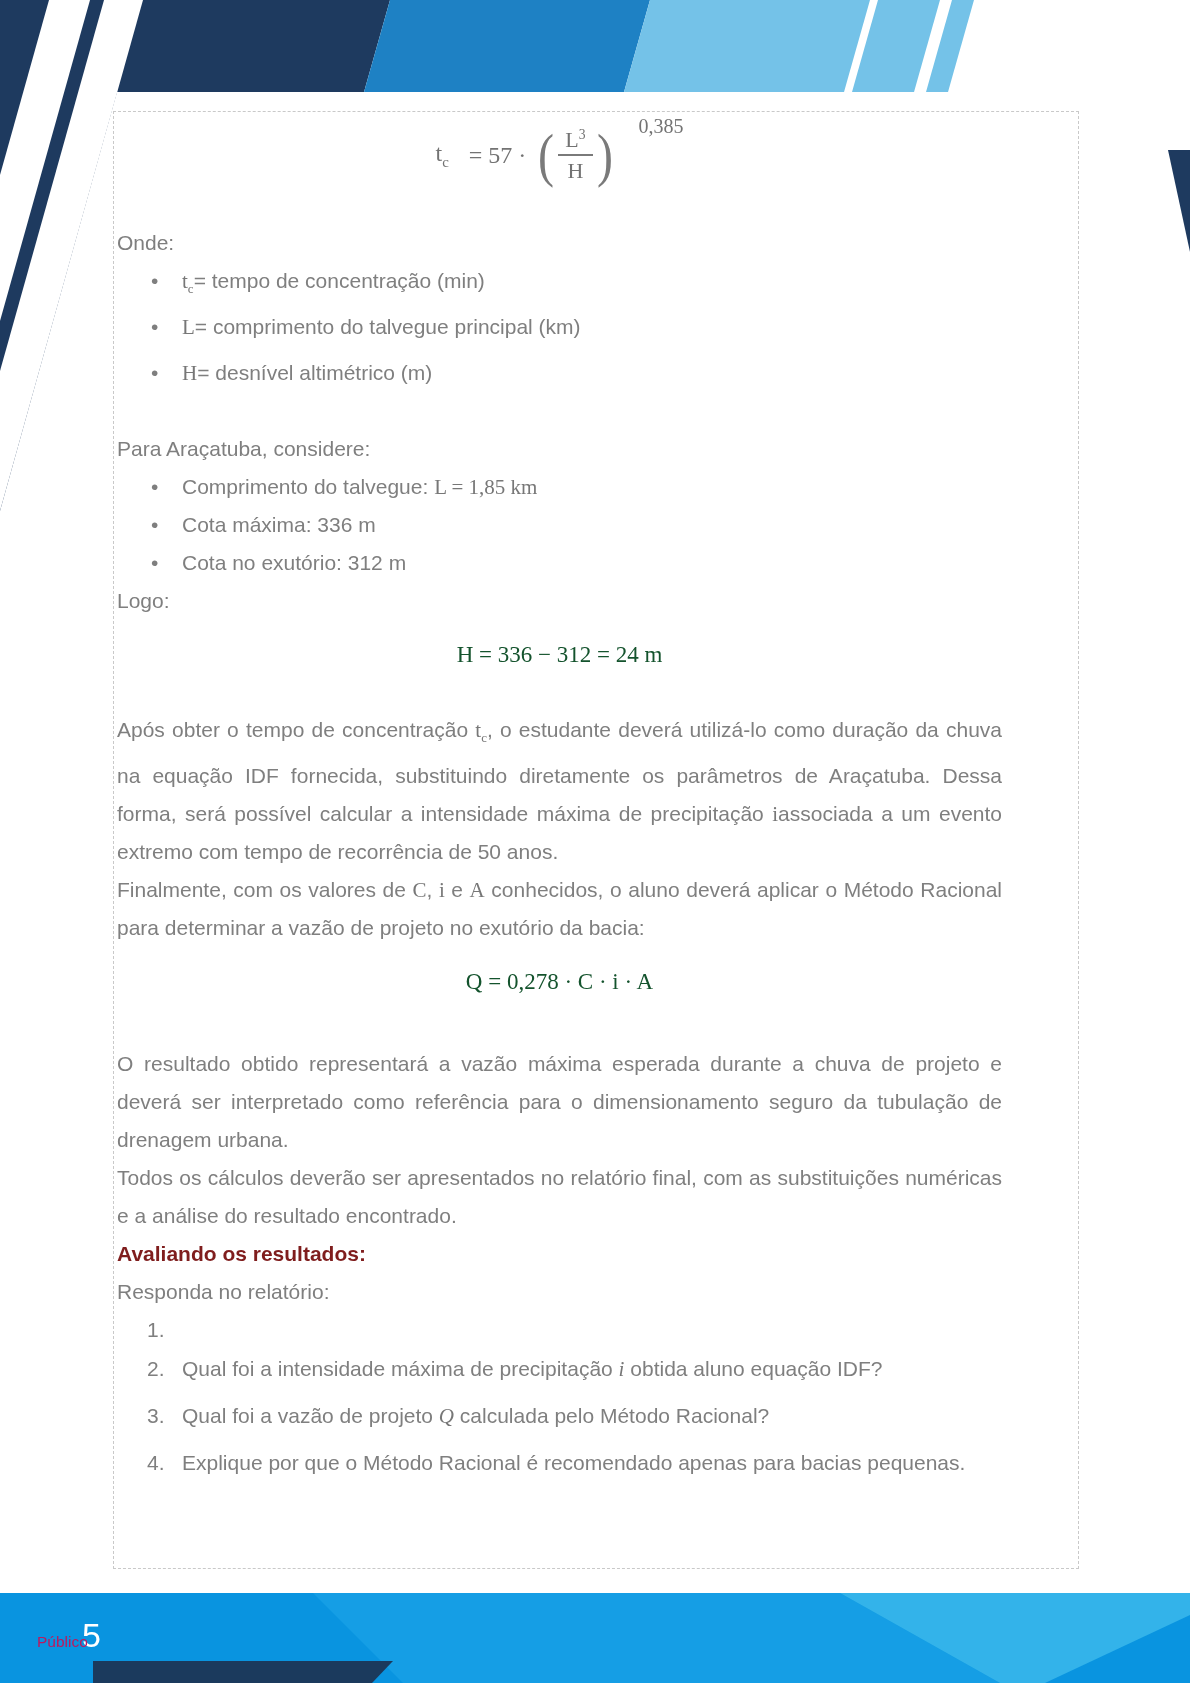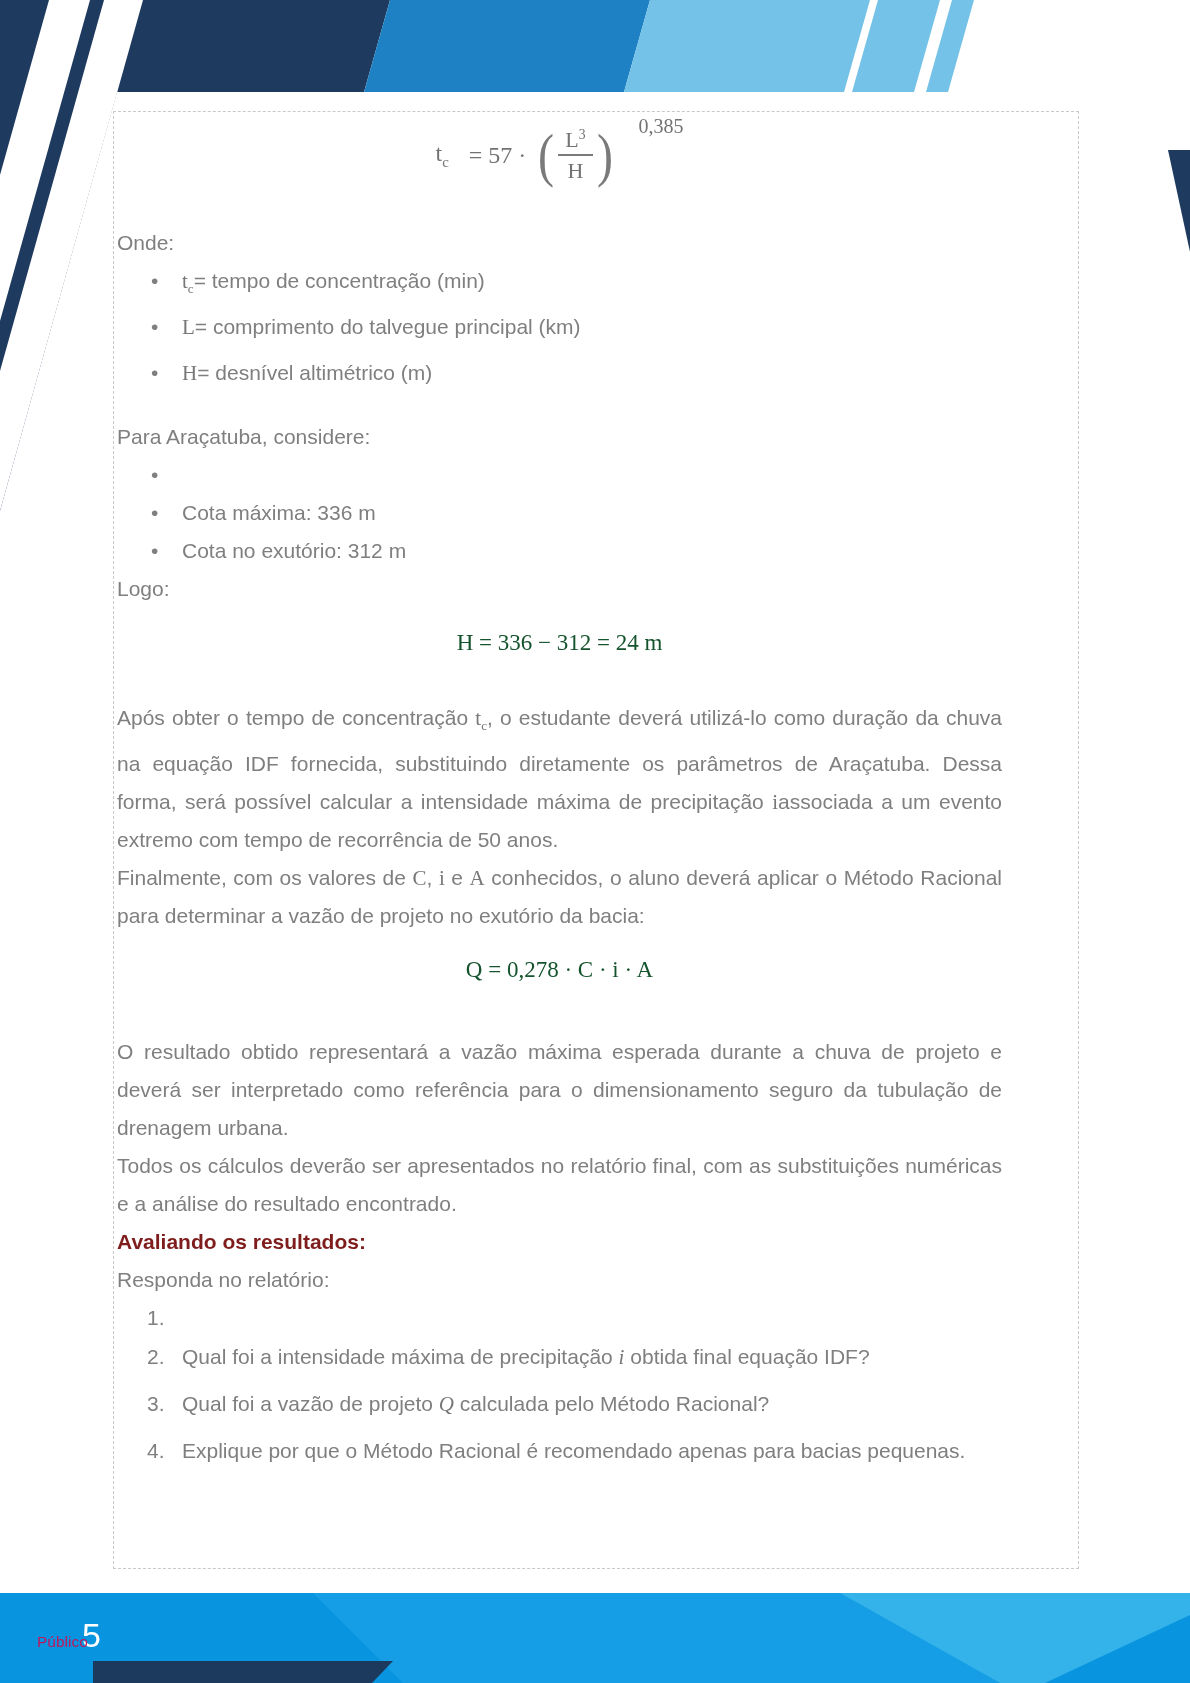--- a/index.html
+++ b/index.html
@@ -15,21 +15,21 @@
   .shp-light{background:#74c2e8;clip-path:polygon(650px 0,870px 0,844px 92px,624px 92px);}
   .shp-stripe1{background:#74c2e8;clip-path:polygon(878px 0,940px 0,914px 92px,852px 92px);}
   .shp-stripe2{background:#74c2e8;clip-path:polygon(952px 0,974px 0,948px 92px,926px 92px);}
   .shp-right-navy{background:#1e3a5f;clip-path:polygon(1168px 150px,1190px 150px,1190px 252px);}
   
   .content{position:absolute;left:113px;top:111px;width:966px;height:1458px;
            border:1px dashed #c9c9c9;box-sizing:border-box;padding:0 76px 0 3px;
            font-size:21px;line-height:38px;color:#7f7f7f;}
   .para{text-align:justify;margin:0;}
   .label-line{margin:0;}
-  .mt32{margin-top:32px;} .mt37{margin-top:37px;} .mt40{margin-top:17px;} .mt44{margin-top:44px;}
+  .mt32{margin-top:32px;} .mt37{margin-top:37px;} .mt40{margin-top:29px;} .mt44{margin-top:44px;}
   .mv{font-family:"Liberation Serif",serif;color:#777777;}
   .mvi{font-family:"Liberation Serif",serif;font-style:italic;color:#777777;}
   sub{font-size:0.62em;}
   sup{font-size:0.62em;}
   
   .bullet{display:flex;margin-left:34px;}
   .dot{width:31px;flex:none;color:#7f7f7f;}
   
   .nitem{display:flex;margin-left:30px;margin-bottom:1px;}
   .nnum{width:35px;flex:none;}
@@ -94,20 +94,21 @@
       <span><span class="mv">L</span><sub class="mv"></sub><span>= comprimento do talvegue principal (km)</span></span>
     </div>
     <div class="bullet">
       <span class="dot">•</span>
       <span><span class="mv">H</span><sub class="mv"></sub><span>= desnível altimétrico (m)</span></span>
     </div>
 
     <p class="label-line mt40">Para Araçatuba, considere:</p>
     <div class="bullet">
       <span class="dot">•</span>
+      <span><span>Comprimento do talvegue: </span><span class="mv">L = 1,85 km</span></span>
     </div>
     <div class="bullet">
       <span class="dot">•</span>
       <span><span>Cota máxima: 336 m</span><span class="mv"></span></span>
     </div>
     <div class="bullet">
       <span class="dot">•</span>
       <span><span>Cota no exutório: 312 m</span><span class="mv"></span></span>
     </div>
 
@@ -126,21 +127,21 @@
     <p class="para">Todos os cálculos deverão ser apresentados no relatório final, com as substituições numéricas e a análise do resultado encontrado.</p>
 
     <p class="heading mt37">Avaliando os resultados:</p>
     <p class="label-line">Responda no relatório:</p>
 
     <div class="nitem">
       <span class="nnum">1.</span>
     </div>
     <div class="nitem">
       <span class="nnum">2.</span>
-      <span><span>Qual foi a intensidade máxima de precipitação </span><span class="mvi">i</span><sub class="mvi"></sub><span> obtida final equação IDF?</span></span>
+      <span><span>Qual foi a intensidade máxima de precipitação </span><span class="mvi">i</span><sub class="mvi"></sub><span> obtida aluno equação IDF?</span></span>
     </div>
     <div class="nitem">
       <span class="nnum">3.</span>
       <span><span>Qual foi a vazão de projeto </span><span class="mvi">Q</span><sub class="mvi"></sub><span> calculada pelo Método Racional?</span></span>
     </div>
     <div class="nitem">
       <span class="nnum">4.</span>
       <span><span>Explique por que o Método Racional é recomendado apenas para bacias pequenas.</span><span class="mvi"></span><sub class="mvi"></sub><span></span></span>
     </div>
 

